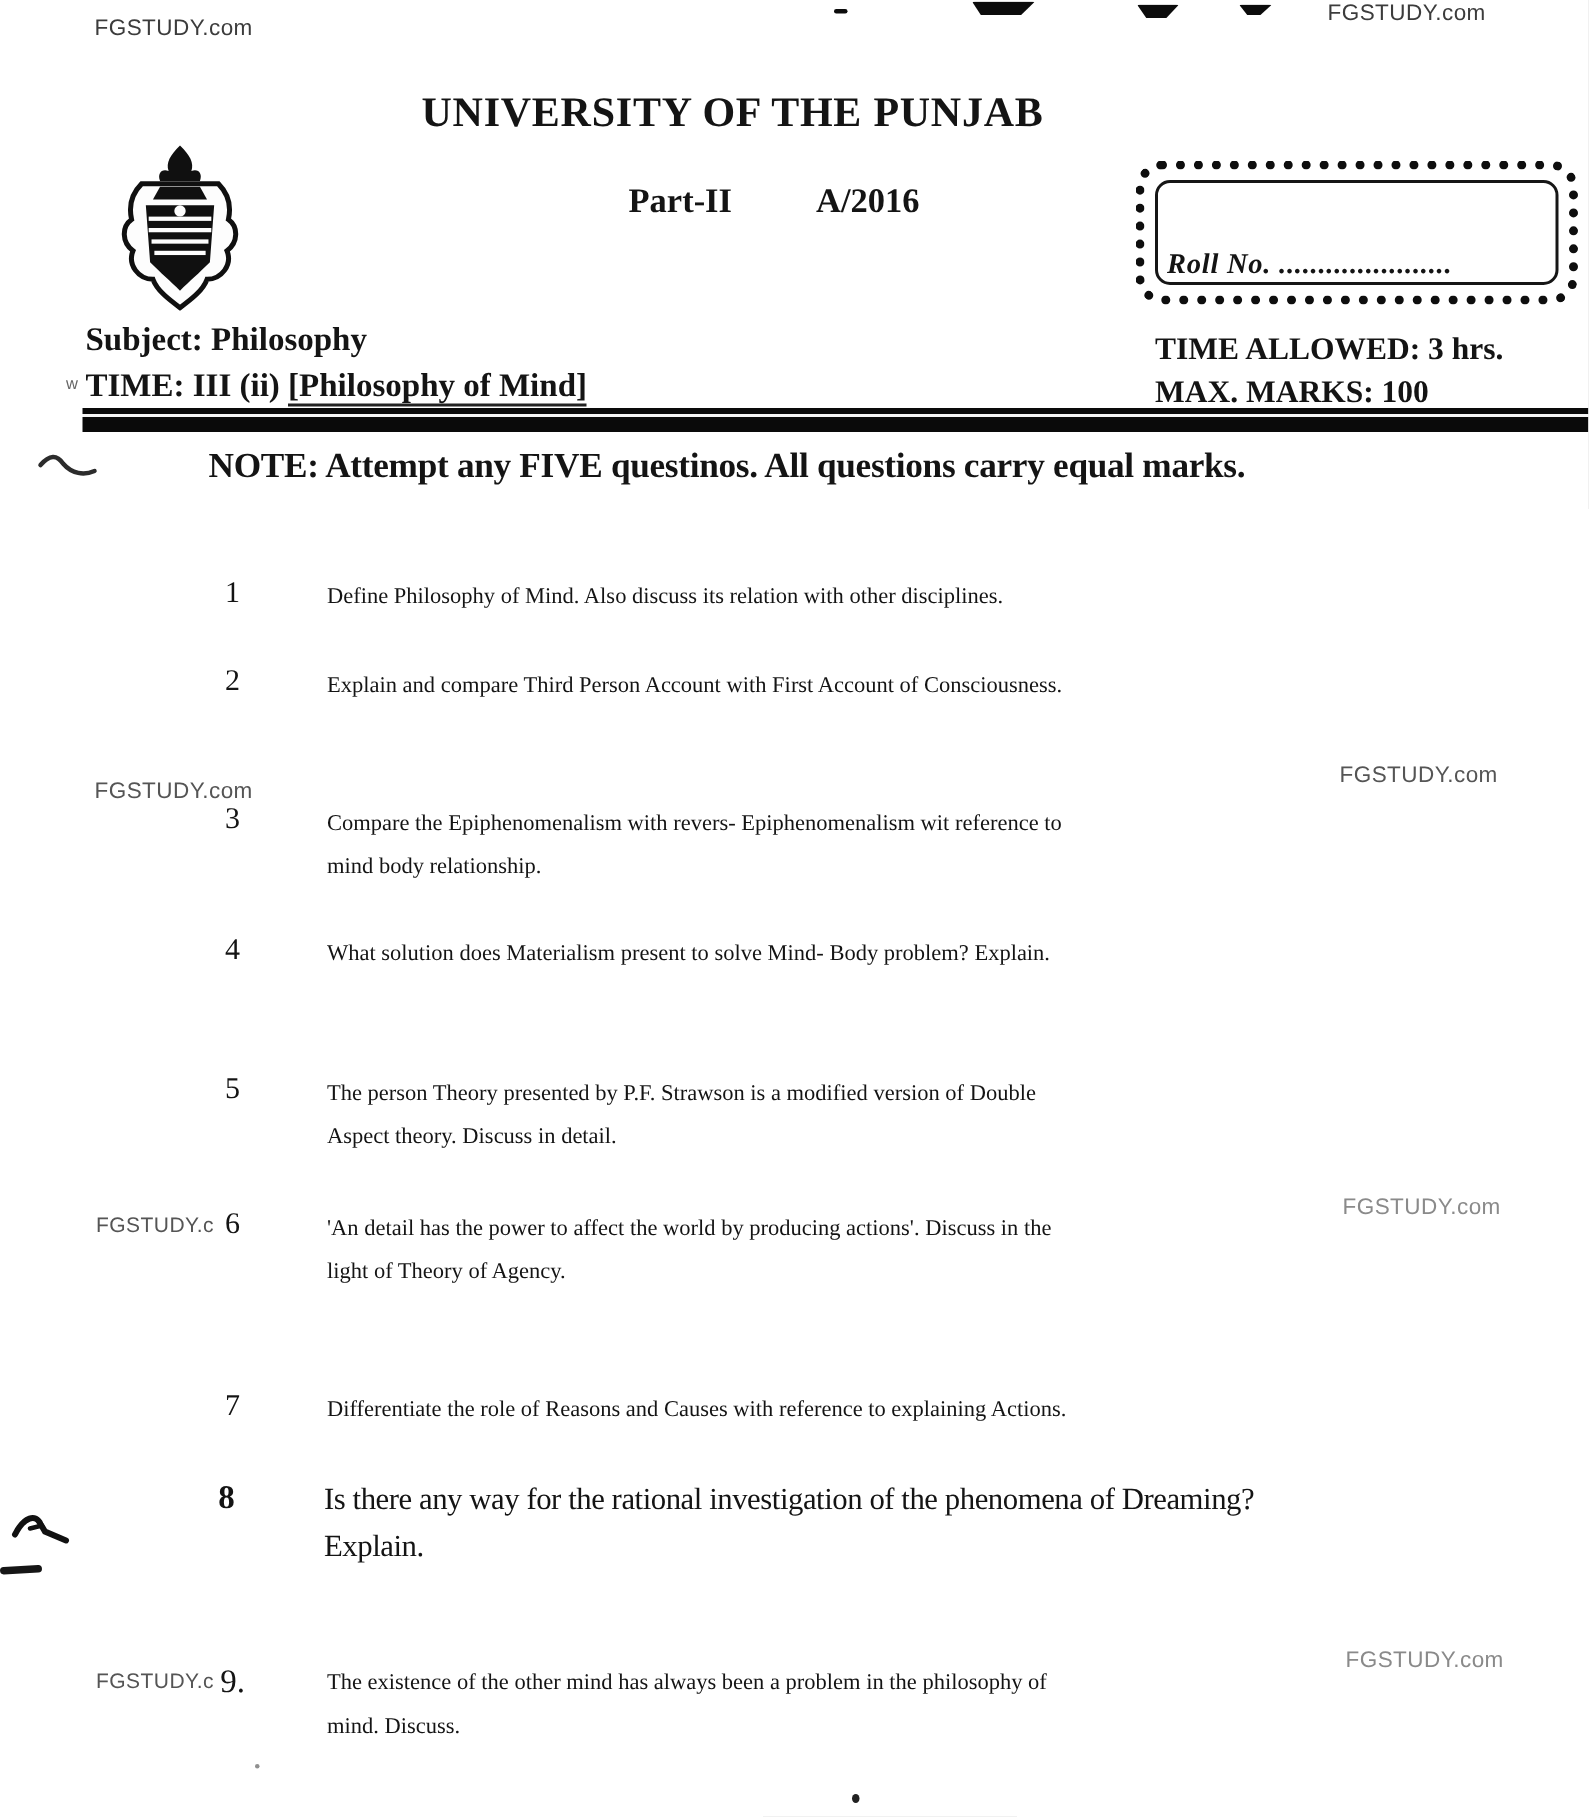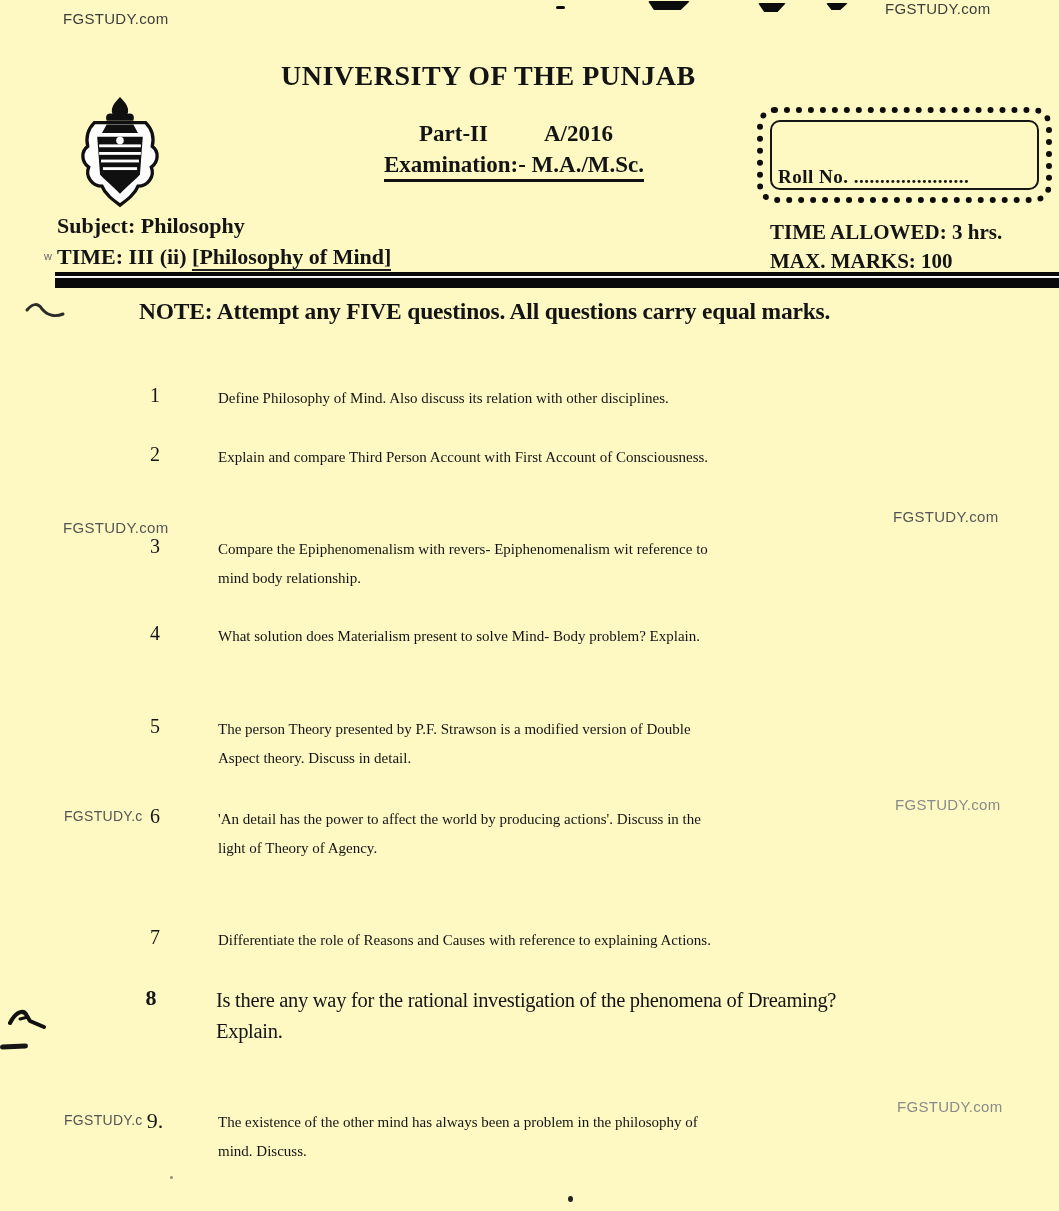--- a/index.html
+++ b/index.html
@@ -1,19 +1,19 @@
 <!DOCTYPE html>
 <html><head>
 <meta charset="utf-8">
 <style>
   html,body{margin:0;padding:0;background:#e8e8e8;}
   .page{
     position:relative;
     width:1059px;height:1211px;
-    background:#fef9c3;
+    background:#ffffff;
     overflow:hidden;
     font-family:"Liberation Serif","DejaVu Serif",serif;
     color:#141414;
   }
   .abs{position:absolute;}
   
   .wm{
     font-family:"Liberation Sans","DejaVu Sans",sans-serif;
     font-size:15px;color:#3c3c3c;letter-spacing:0.3px;
     white-space:nowrap;
@@ -109,23 +109,22 @@
       <circle cx="50" cy="47" r="4" fill="#fdfdfd"></circle>
     </svg>
   </div>
 
   <div class="abs title" style="left:281px;top:60px;">UNIVERSITY OF THE PUNJAB</div>
 
   <div class="abs partline" style="left:419px;top:121px;">
     <span>Part-II</span><span class="partgap"></span><span>A/2016</span>
   </div>
 
-  <div class="abs examline" style="left:384px;top:152px;">Examination:- M.A./M.Sc.</div>
-
-  <div class="abs rollbox" style="left:757px;top:107px;">
+
+  <div class="abs rollbox" style="left:757px;top:107px;font-style:italic;">
     <div class="rollbox-inner"></div>
     <div class="roll-label">Roll No. ......................</div>
   </div>
 
   <div class="abs hmeta" style="left:57px;top:213px;font-size:22px;">Subject: Philosophy</div>
   <div class="abs hmeta" style="left:57px;top:244px;font-size:22px;">
     <span>TIME: III (ii)</span>
     <span class="bracket-underline">[Philosophy of Mind]</span>
   </div>
 

